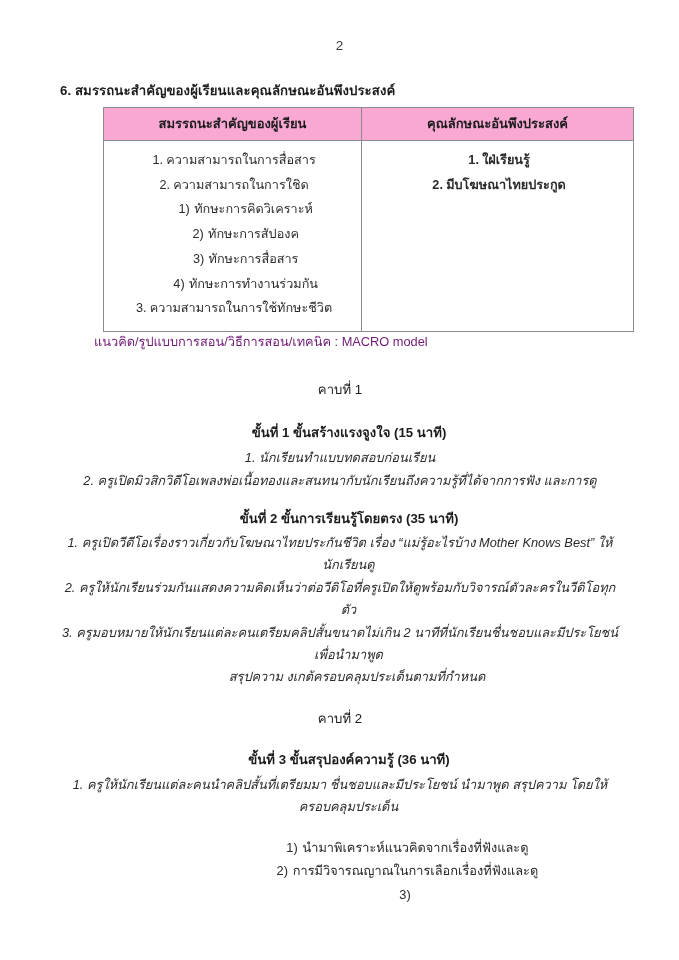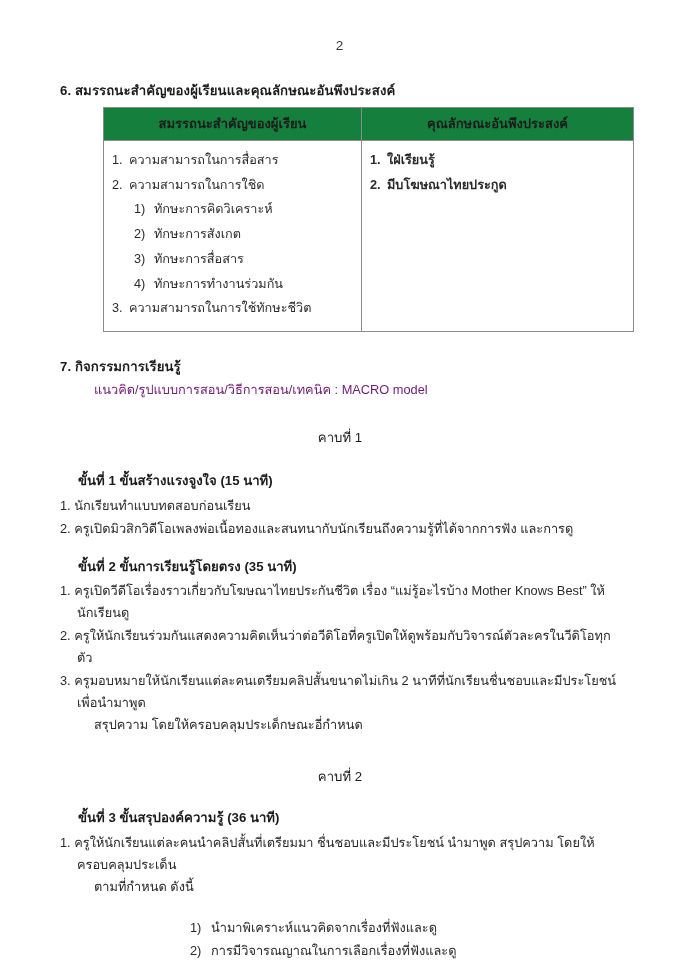--- a/index.html
+++ b/index.html
@@ -75,41 +75,42 @@
     table-layout: fixed;
     border: 1px solid #8c8c8c;
   }
   .comp-table th,
   .comp-table td {
     border: 1px solid #8c8c8c;
     vertical-align: top;
     padding: 0;
   }
   .comp-table th {
-    background: #15803d;
+    background: #f9a8d4;
     font-family: "Liberation Sans", sans-serif;
     font-weight: bold;
     font-size: 13px;
     text-align: center;
     padding: 5px 4px 6px 4px;
     color: #1b1b1b;
   }
   .comp-table td {
     padding: 7px 8px 10px 8px;
     font-family: "Liberation Sans", sans-serif;
     font-size: 12.7px;
     color: #2a2a2a;
   }
   .col-left  { width: 249px; }
   .col-right { width: 263px; font-weight: bold; }
 
   .cell-list {
     list-style: none;
     margin: 0;
     padding: 0;
+    text-align: center;
   }
   .cell-list li {
     line-height: 1.95;
     white-space: nowrap;
   }
   .cell-list li .num {
     display: inline-block;
     width: 17px;
   }
   .cell-list li.sub {
@@ -121,36 +122,37 @@
 
   
   .period {
     font-family: "Liberation Sans", sans-serif;
     font-weight: normal;
     font-size: 13.2px;
     text-align: center;
     color: #1b1b1b;
     margin: 28px 0 24px 0;
   }
-  .period.p2 { margin: 30px 0 22px 0; }
+  .period.p2 { margin: 20px 0 22px 0; }
 
   
   .step-title {
     font-family: "Liberation Sans", sans-serif;
     font-weight: bold;
     font-size: 13.2px;
     color: #1b1b1b;
     margin: 0 0 4px 18px;
     line-height: 1.4;
   }
 
   .step-list {
     list-style: none;
     margin: 0 0 18px 0;
     padding: 0;
+    font-style: italic;
   }
   .step-list li {
     font-family: "Liberation Sans", sans-serif;
     font-size: 12.8px;
     color: #2a2a2a;
     line-height: 1.72;
     padding-left: 17px;
     text-indent: -17px;
     margin-bottom: 1px;
   }
@@ -169,21 +171,21 @@
     font-family: "Liberation Sans", sans-serif;
     font-size: 12.8px;
     color: #2a2a2a;
     line-height: 1.85;
   }
   .inner-list li .num {
     display: inline-block;
     width: 21px;
   }
 
-  .step-block { margin-top: 16px; }
+  .step-block { margin-top: 16px; text-align: center; }
   .step-block.first { margin-top: 22px; }
 </style>
 </head>
 <body>
 
 <div class="page">
 
   <div class="page-number">2</div>
 
   <div class="content">
@@ -197,64 +199,63 @@
           <th class="col-right">คุณลักษณะอันพึงประสงค์</th>
         </tr>
       </thead>
       <tbody>
         <tr>
           <td class="col-left">
             <ul class="cell-list">
               <li><span class="num">1.</span><span>ความสามารถในการสื่อสาร</span></li>
               <li><span class="num">2.</span><span>ความสามารถในการใชิด</span></li>
               <li class="sub"><span class="num">1)</span><span>ทักษะการคิดวิเคราะห์</span></li>
-              <li class="sub"><span class="num">2)</span><span>ทักษะการสังเกต</span></li>
+              <li class="sub"><span class="num">2)</span><span>ทักษะการสัปองค</span></li>
               <li class="sub"><span class="num">3)</span><span>ทักษะการสื่อสาร</span></li>
               <li class="sub"><span class="num">4)</span><span>ทักษะการทำงานร่วมกัน</span></li>
               <li><span class="num">3.</span><span>ความสามารถในการใช้ทักษะชีวิต</span></li>
             </ul>
           </td>
           <td class="col-right">
             <ul class="cell-list">
               <li><span class="num">1.</span><span>ใฝ่เรียนรู้</span></li>
               <li><span class="num">2.</span><span>มีบโฆษณาไทยประกูด</span></li>
             </ul>
           </td>
         </tr>
       </tbody>
     </table>
 
-    <h2 class="section-heading s7">7. กิจกรรมการเรียนรู้</h2>
     <p class="sub-note">แนวคิด/รูปแบบการสอน/วิธีการสอน/เทคนิค : MACRO model</p>
 
     <div class="period">คาบที่ 1</div>
 
     <div class="step-block first">
       <div class="step-title">ขั้นที่ 1 ขั้นสร้างแรงจูงใจ (15 นาที)</div>
       <ul class="step-list">
         <li><span>1.</span> <span>นักเรียนทำแบบทดสอบก่อนเรียน</span></li>
         <li><span>2.</span> <span>ครูเปิดมิวสิกวิดีโอเพลงพ่อเนื้อทองและสนทนากับนักเรียนถึงความรู้ที่ได้จากการฟัง และการดู</span></li>
       </ul>
     </div>
 
     <div class="step-block">
       <div class="step-title">ขั้นที่ 2 ขั้นการเรียนรู้โดยตรง (35 นาที)</div>
       <ul class="step-list">
         <li><span>1.</span> <span>ครูเปิดวีดีโอเรื่องราวเกี่ยวกับโฆษณาไทยประกันชีวิต เรื่อง “แม่รู้อะไรบ้าง Mother Knows Best” ให้นักเรียนดู</span></li>
         <li><span>2.</span> <span>ครูให้นักเรียนร่วมกันแสดงความคิดเห็นว่าต่อวีดิโอที่ครูเปิดให้ดูพร้อมกับวิจารณ์ตัวละครในวีดิโอทุกตัว</span></li>
-        <li><span>3.</span> <span>ครูมอบหมายให้นักเรียนแต่ละคนเตรียมคลิปสั้นขนาดไม่เกิน 2 นาทีที่นักเรียนชื่นชอบและมีประโยชน์ เพื่อนำมาพูด</span><span class="cont">สรุปความ โดยให้ครอบคลุมประเด็กษณะอี่กำหนด</span></li>
+        <li><span>3.</span> <span>ครูมอบหมายให้นักเรียนแต่ละคนเตรียมคลิปสั้นขนาดไม่เกิน 2 นาทีที่นักเรียนชื่นชอบและมีประโยชน์ เพื่อนำมาพูด</span><span class="cont">สรุปความ งเกต้ครอบคลุมประเด็นตามที่กำหนด</span></li>
       </ul>
     </div>
 
     <div class="period p2">คาบที่ 2</div>
 
     <div class="step-block">
       <div class="step-title">ขั้นที่ 3 ขั้นสรุปองค์ความรู้ (36 นาที)</div>
       <ul class="step-list">
-        <li><span>1.</span> <span>ครูให้นักเรียนแต่ละคนนำคลิปสั้นที่เตรียมมา ชื่นชอบและมีประโยชน์ นำมาพูด สรุปความ โดยให้ครอบคลุมประเด็น</span><span class="cont">ตามที่กำหนด ดังนี้</span></li>
+        <li><span>1.</span> <span>ครูให้นักเรียนแต่ละคนนำคลิปสั้นที่เตรียมมา ชื่นชอบและมีประโยชน์ นำมาพูด สรุปความ โดยให้ครอบคลุมประเด็น</span></li>
       </ul>
       <ul class="inner-list">
         <li><span class="num">1)</span><span>นำมาพิเคราะห์แนวคิดจากเรื่องที่ฟังและดู</span></li>
         <li><span class="num">2)</span><span>การมีวิจารณญาณในการเลือกเรื่องที่ฟังและดู</span></li>
         <li><span class="num">3)</span></li>
 
       </ul>
     </div>
 
   </div>

